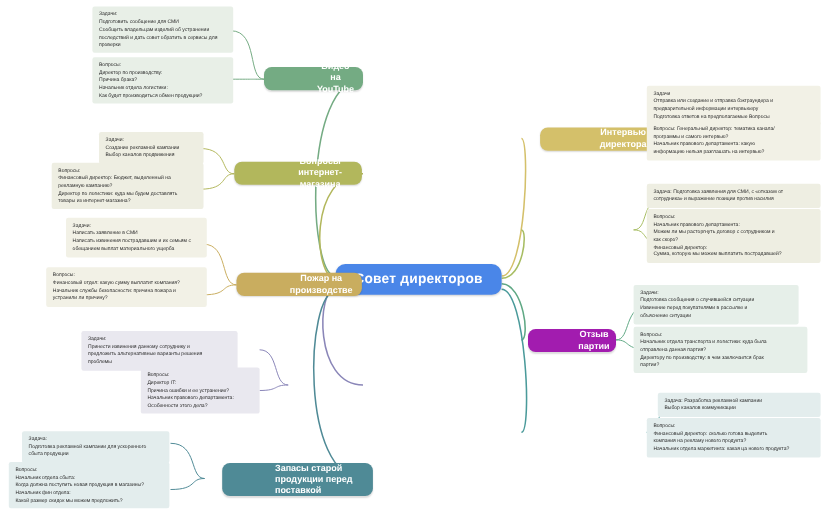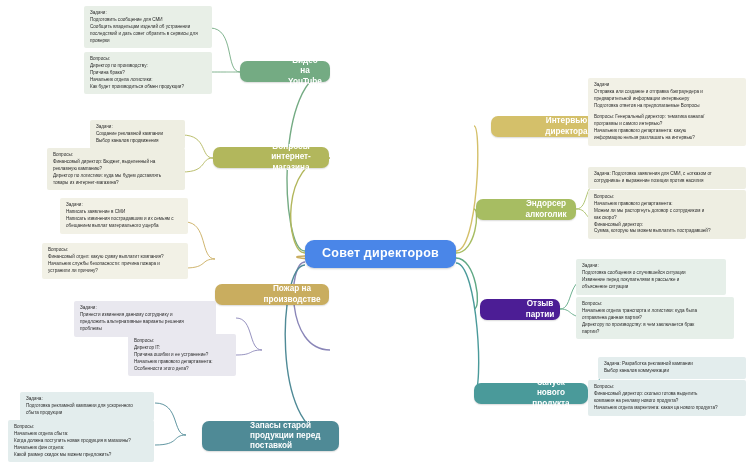--- a/index.html
+++ b/index.html
@@ -118,21 +118,21 @@
   </div>
   <div class="note olive" style="left:90px;top:120px;width:95px;">Задачи:
 Создание рекламной кампании
 Выбор каналов продвижения</div>
   <div class="note olive" style="left:47px;top:148px;width:138px;">Вопросы:
 Финансовый директор: Бюджет, выделенный на
 рекламную кампанию?
 Директор по логистики: куда мы будем доставлять
 товары из интернет-магазина?</div>
 
-  <div class="node branch" style="left:215px;top:248px;width:114px;height:21px;background:#c9ad5f;margin-top:36px;">
+  <div class="node branch" style="left:215px;top:248px;width:114px;height:21px;background:#c9ad5f;">
     <span>Пожар на производстве</span>
   </div>
   <div class="note cream" style="left:60px;top:198px;width:128px;">Задачи:
 Написать заявление в СМИ
 Написать извинения пострадавшим и их семьям с
 обещанием выплат материального ущерба</div>
   <div class="note cream" style="left:42px;top:243px;width:146px;">Вопросы:
 Финансовый отдел: какую сумму выплатит компания?
 Начальник службы безопасности: причина пожара и
 устранили ли причину?</div>
@@ -164,48 +164,42 @@
   </div>
   <div class="note cream" style="left:588px;top:78px;width:158px;">Задачи
 Отправка или создание и отправка бэкграундера и
 предварительной информации интервьюеру
 Подготовка ответов на предполагаемые Вопросы</div>
   <div class="note cream" style="left:588px;top:110px;width:158px;">Вопросы: Генеральный директор: тематика канала/
 программы и самого интервью?
 Начальник правового департамента: какую
 информацию нельзя разглашать на интервью?</div>
 
-  <div class="node branch" style="left:476px;top:199px;width:100px;height:21px;background:#a7bd62;">
-    <span>Эндорсер алкоголик</span>
-  </div>
   <div class="note olive" style="left:588px;top:167px;width:158px;">Задача: Подготовка заявления для СМИ, с «отказом от
 сотрудника» и выражение позиции против насилия</div>
   <div class="note olive" style="left:588px;top:190px;width:158px;">Вопросы:
 Начальник правового департамента:
 Можем ли мы расторгнуть договор с сотрудником и
 как скоро?
 Финансовый директор:
 Сумма, которую мы можем выплатить пострадавшей?</div>
 
-  <div class="node branch" style="left:480px;top:299px;width:80px;height:21px;background:#4c1d95;">
+  <div class="node branch" style="left:480px;top:299px;width:80px;height:21px;background:#a21caf;">
     <span>Отзыв партии</span>
   </div>
   <div class="note mint" style="left:576px;top:259px;width:150px;">Задачи:
 Подготовка сообщения о случившейся ситуации
 Извинение перед покупателями в рассылке и
 объяснение ситуации</div>
   <div class="note mint" style="left:576px;top:297px;width:158px;">Вопросы:
 Начальник отдела транспорта и логистики: куда была
 отправлена данная партия?
 Директору по производству: в чем заключается брак
 партии?</div>
 
-  <div class="node branch" style="left:474px;top:383px;width:114px;height:21px;background:#4a9a9a;">
-    <span>Запуск нового продукта</span>
-  </div>
   <div class="note teal" style="left:598px;top:357px;width:148px;">Задача: Разработка рекламной кампании
 Выбор каналов коммуникации</div>
   <div class="note teal" style="left:588px;top:380px;width:158px;">Вопросы:
 Финансовый директор: сколько готова выделить
 компания на рекламу нового продукта?
 Начальник отдела маркетинга: какая ца нового продукта?</div>
 
 </div>
 
 </body></html>

